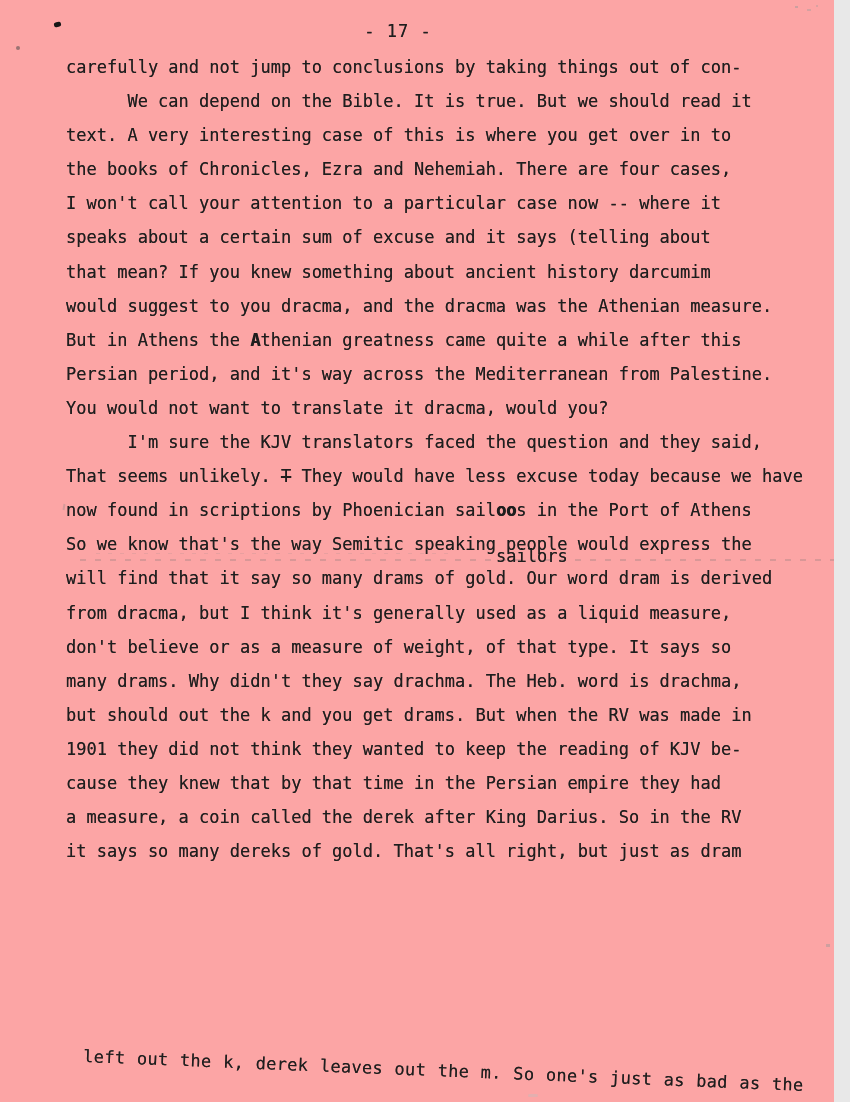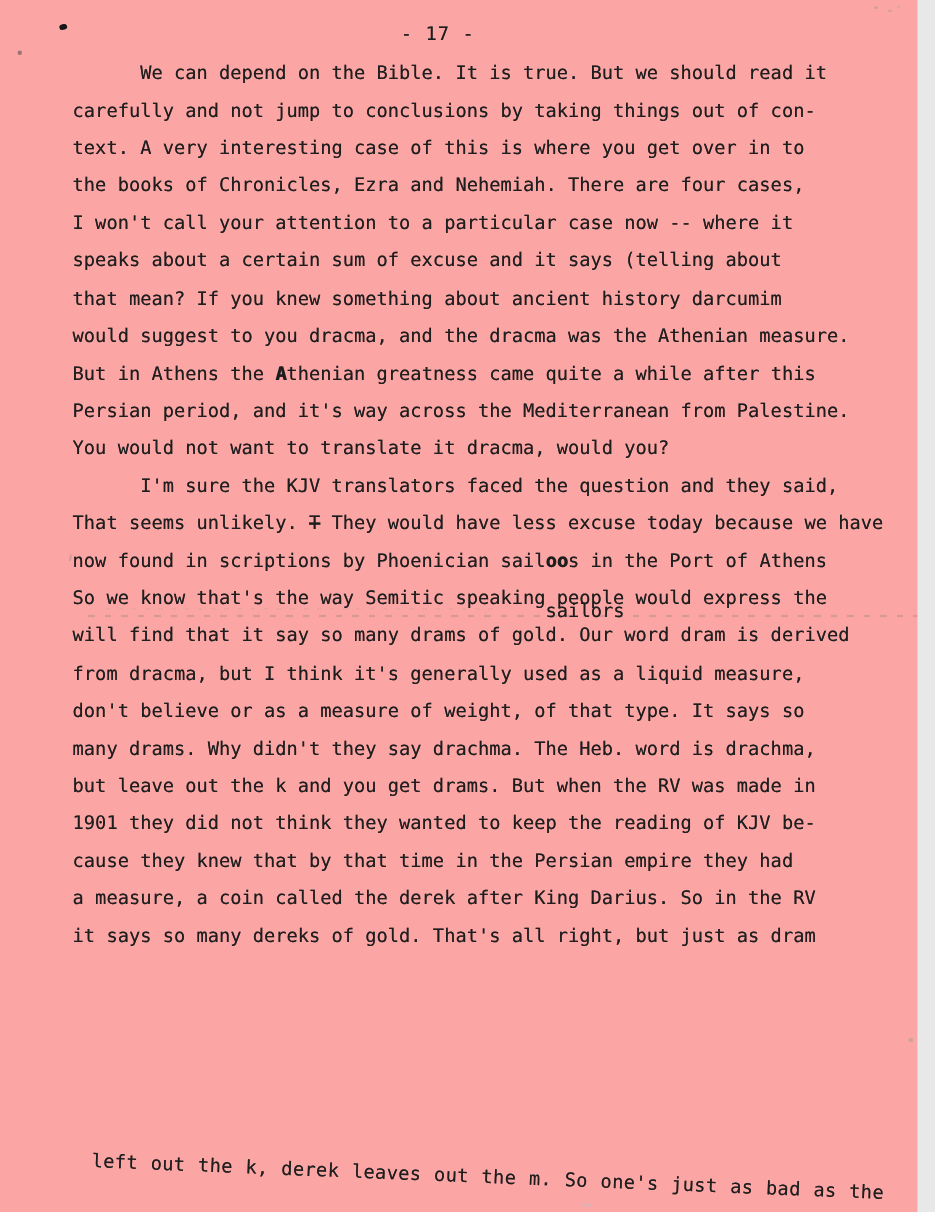--- a/index.html
+++ b/index.html
@@ -88,40 +88,40 @@
   <div class="speck speck-c"></div>
   <div class="speck speck-d"></div>
   <div class="speck speck-e"></div>
   <div class="speck speck-f"></div>
   <div class="speck speck-g"></div>
   <div class="speck speck-h"></div>
 
   <div class="pageno">- 17 -</div>
 
   <div class="body" id="bodylines">
+      <div class="tline">carefully and not jump to conclusions by taking things out of con-</div>
       <div class="tline">      We can depend on the Bible. It is true. But we should read it</div>
-      <div class="tline">carefully and not jump to conclusions by taking things out of con-</div>
       <div class="tline">text. A very interesting case of this is where you get over in to</div>
       <div class="tline">the books of Chronicles, Ezra and Nehemiah. There are four cases,</div>
       <div class="tline">I won't call your attention to a particular case now -- where it</div>
       <div class="tline">speaks about a certain sum of excuse and it says (telling about</div>
       <div class="tline">that mean? If you knew something about ancient history darcumim</div>
       <div class="tline">would suggest to you dracma, and the dracma was the Athenian measure.</div>
       <div class="tline">But in Athens the <b>A</b>thenian greatness came quite a while after this</div>
       <div class="tline">Persian period, and it's way across the Mediterranean from Palestine.</div>
       <div class="tline">You would not want to translate it dracma, would you?</div>
       <div class="tline">      I'm sure the KJV translators faced the question and they said,</div>
       <div class="tline">That seems unlikely. <s>T</s> They would have less excuse today because we have</div>
       <div class="tline">now found in scriptions by Phoenician sail<b>oo</b>s in the Port of Athens</div>
       <div class="tline">So we know that's the way Semitic speaking people would express the</div>
       <div class="tline">will find that it say so many drams of gold. Our word dram is derived</div>
       <div class="tline">from dracma, but I think it's generally used as a liquid measure,</div>
       <div class="tline">don't believe or as a measure of weight, of that type. It says so</div>
       <div class="tline">many drams. Why didn't they say drachma. The Heb. word is drachma,</div>
-      <div class="tline">but leave out the k and you get drams. But when the RV was made in</div>
+      <div class="tline">but should out the k and you get drams. But when the RV was made in</div>
       <div class="tline">1901 they did not think they wanted to keep the reading of KJV be-</div>
       <div class="tline">cause they knew that by that time in the Persian empire they had</div>
       <div class="tline">a measure, a coin called the derek after King Darius. So in the RV</div>
       <div class="tline">it says so many dereks of gold. That's all right, but just as dram</div>
     </div>
 
   <div class="dashline2"></div>
   <div class="dashline"></div>
 
   <div class="interline">sailors</div>

